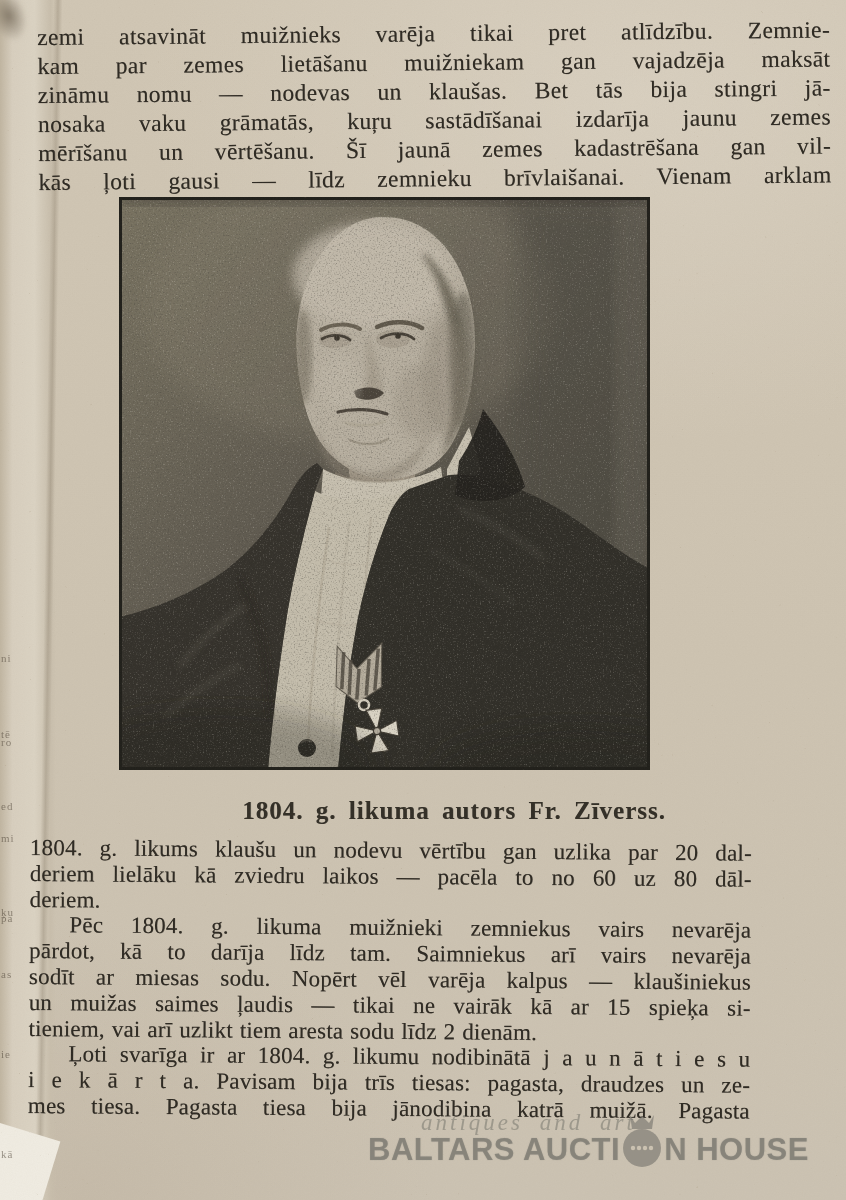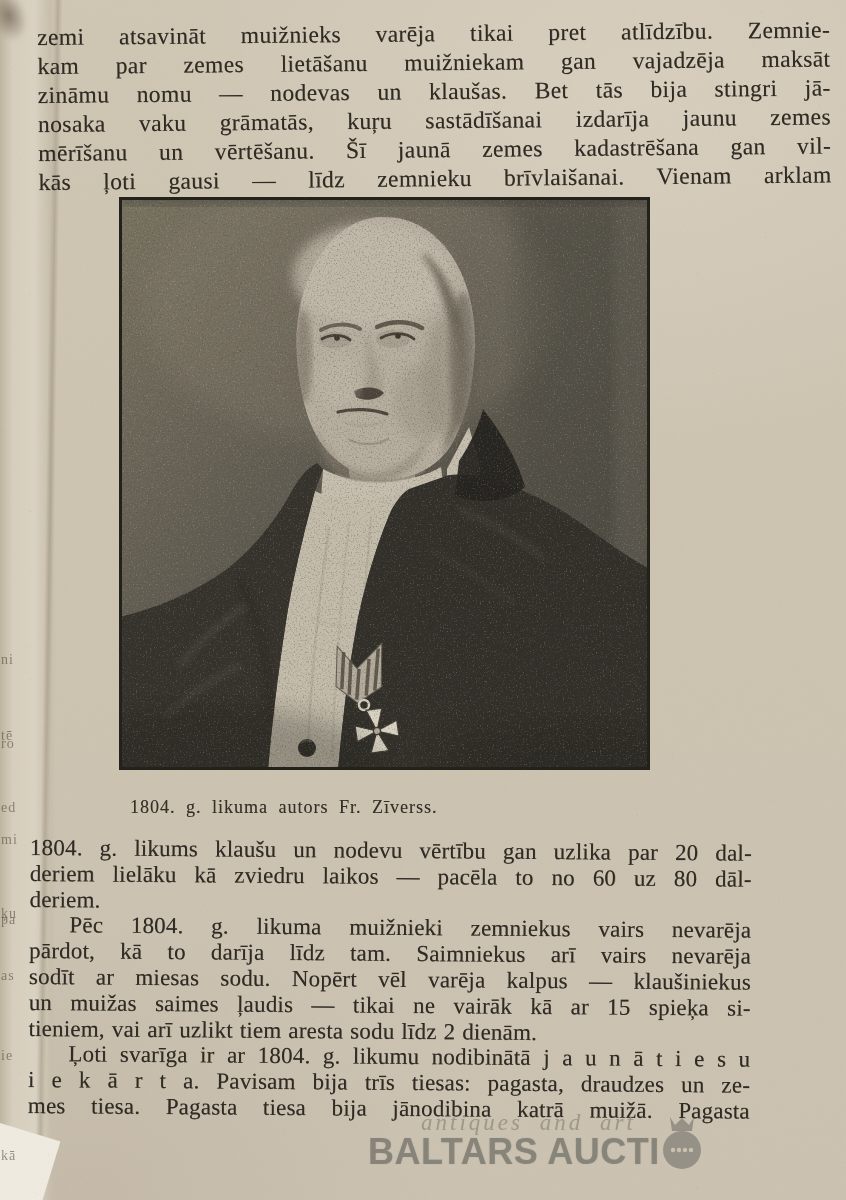--- a/index.html
+++ b/index.html
@@ -16,50 +16,50 @@
         background:linear-gradient(90deg,#c0b5a1 0,#d7cebe 22%,#dad2c2 62%,#c8beac 90%,rgba(200,190,172,0) 100%);}
   .crease{position:absolute;left:44px;top:-20px;width:9px;height:1260px;
         transform:rotate(0.9deg);
         background:linear-gradient(90deg,rgba(92,78,58,0) 0,rgba(92,78,58,.22) 50%,rgba(92,78,58,0) 100%);}
   .corner-smudge{position:absolute;left:-8px;top:-10px;width:34px;height:52px;border-radius:50%;
         background:radial-gradient(closest-side,rgba(84,73,56,.6),rgba(84,73,56,0));
         transform:rotate(-18deg);filter:blur(2px);}
   .bottom-sliver{position:absolute;left:-30px;top:1128px;width:70px;height:150px;
         background:#efebe1;transform:rotate(17deg);}
   .edge-frags{position:absolute;left:0;top:0;width:16px;height:844px;
-        font-size:14px;color:rgba(62,52,40,.5);filter:blur(.4px);}
+        font-size:11px;color:rgba(62,52,40,.5);filter:blur(.4px);}
   .edge-frags span{position:absolute;left:1px;letter-spacing:1px;}
 
   
   .toptext{position:absolute;left:37px;top:23px;width:793px;
         transform:rotate(-0.55deg);transform-origin:0 0;
         font-size:23.5px;line-height:29px;color:#2e2a23;letter-spacing:.4px;word-spacing:1.5px;
         text-shadow:.3px .2px 0 rgba(46,42,35,.45);}
   .bodytext{position:absolute;left:30px;top:835px;width:722px;
         transform:rotate(0.45deg);transform-origin:0 0;
         font-size:23px;line-height:25.8px;color:#2e2a23;letter-spacing:.2px;word-spacing:1px;
         text-shadow:.3px .2px 0 rgba(46,42,35,.45);}
   .tl,.bl{text-align:justify;text-align-last:justify;}
   .end{text-align:left;text-align-last:left;}
   .ind{text-indent:40px;}
 
   
   .photo{position:absolute;left:119px;top:197px;width:531px;height:573px;}
   .photo svg{display:block;}
-  .caption{position:absolute;left:130px;top:797px;width:536px;text-align:left;
-        font-size:18px;color:#332f27;letter-spacing:1px;word-spacing:5px;
-        text-shadow:.3px .2px 0 rgba(51,47,39,.4);}
+  .caption{position:absolute;left:130px;top:797px;width:536px;text-align:right;
+        font-size:25px;color:#332f27;letter-spacing:1px;word-spacing:5px;
+        text-shadow:.3px .2px 0 rgba(51,47,39,.4);font-weight:bold;}
 
   
   .wm{position:absolute;left:0;top:0;width:846px;height:1200px;pointer-events:none;z-index:6;}
   .wm-script{position:absolute;left:421px;top:1110px;font-size:23px;font-style:italic;
         font-family:"Liberation Serif",serif;color:rgba(148,144,133,.85);letter-spacing:3px;word-spacing:8px;
         filter:blur(.3px);}
   .wm-brand{position:absolute;left:368px;top:1131px;display:flex;align-items:center;
-        font-family:"Liberation Sans",sans-serif;font-weight:bold;font-size:36px;
+        font-family:"Liberation Sans",sans-serif;font-weight:bold;font-size:31px;
         color:rgba(118,116,109,.6);letter-spacing:.5px;white-space:nowrap;
         text-shadow:0 0 1px rgba(118,116,109,.5);}
   .wm-icon{display:inline-block;width:46px;height:56px;margin:-18px -1px 0 -1px;opacity:.62;}
 
   
   .grain{position:absolute;left:0;top:0;z-index:9;pointer-events:none;}
 </style>
 </head>
 <body>
 
@@ -225,20 +225,21 @@
         <span class="wm-icon"><svg viewBox="0 0 46 56" width="46" height="56">
         <path d="M11,2 L16,10 L23,3 L30,10 L35,2 L33,16 L13,16 Z" fill="#76746d"></path>
         <circle cx="23" cy="35" r="19" fill="#76746d"></circle>
         <g fill="#ccc3b2">
           <circle cx="14" cy="35" r="2.2"></circle>
               <circle cx="20" cy="35" r="2.2"></circle>
           <circle cx="26" cy="35" r="2.2"></circle>
               <circle cx="32" cy="35" r="2.2"></circle>
         </g>
       </svg></span>
+        <span>N HOUSE</span>
     </div>
   </div>
 
   <svg class="grain" width="846" height="1200">
     <defs>
       <filter id="pg1" x="0" y="0" width="100%" height="100%">
         <feTurbulence type="fractalNoise" baseFrequency="0.9" numOctaves="2" seed="7"></feTurbulence>
         <feColorMatrix type="matrix" values="0 0 0 0 0.35  0 0 0 0 0.30  0 0 0 0 0.22  0 0 0 0.9 -0.25"></feColorMatrix>
       </filter>
       <filter id="pg2" x="0" y="0" width="100%" height="100%">

